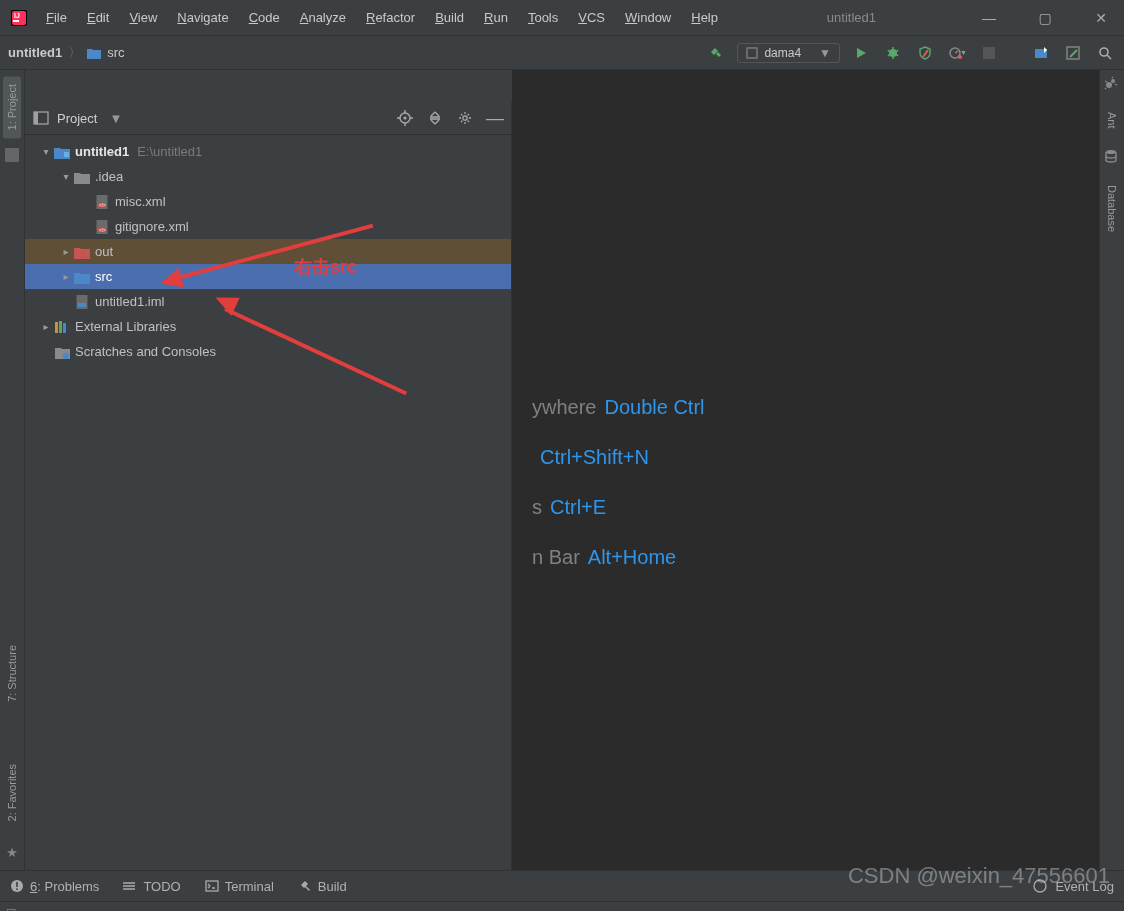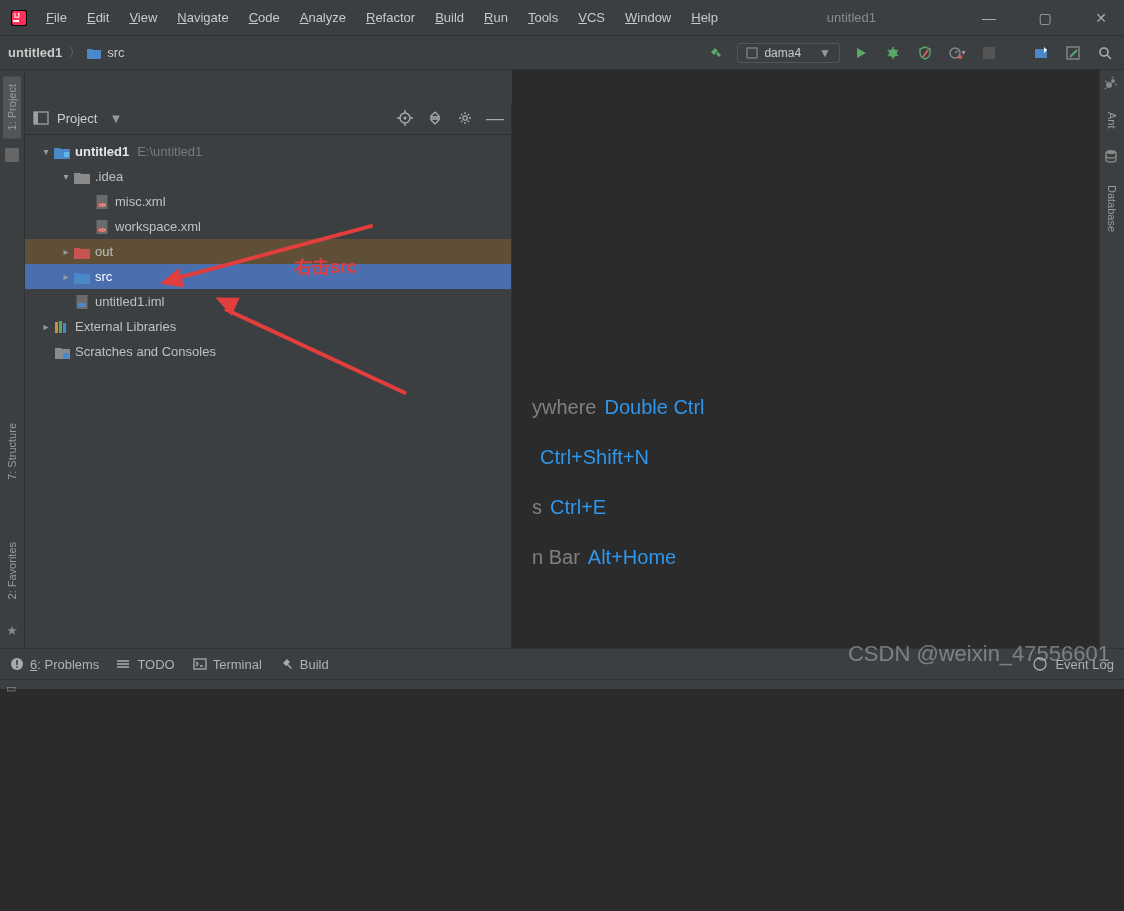--- a/index.html
+++ b/index.html
@@ -11,21 +11,21 @@
     --text:#bbbbbb;
     --text-dim:#808080;
     --text-light:#c9c9c9;
     --accent:#4a88c7;
     --blue:#2f96ed;
     --row-sel:#4b6eaf;
     --row-hover:#5f4f36;
     --annot:#e33e3e;
   }
   html,body{margin:0;padding:0;height:100%;overflow:hidden;font-family:Segoe UI,Arial,sans-serif;font-size:13px;color:var(--text);background:#2b2b2b;}
-  .window{display:flex;flex-direction:column;width:1124px;height:689px;background:var(--bg);position:relative;box-sizing:border-box;}
+  .window{display:flex;flex-direction:column;width:1124px;height:911px;background:var(--bg);position:relative;box-sizing:border-box;}
   
   .menubar{height:35px;display:flex;align-items:center;background:var(--bg-title);border-bottom:1px solid var(--border);padding-left:6px;gap:0;}
   .menubar .logo{width:18px;height:18px;margin:0 8px 0 4px;display:flex;align-items:center;justify-content:center;}
   .menubar .menu-item{padding:4px 10px;color:var(--text-light);cursor:pointer;}
   .menubar .menu-item u{text-decoration:underline;}
   .winctrls{margin-left:auto;display:flex;align-items:center;gap:10px;height:100%;}
   .winctrls .title{color:#8a8a8a;font-size:13px;margin-right:80px;}
   .winctrls .wbtn{width:46px;height:100%;display:flex;align-items:center;justify-content:center;color:#aaa;font-size:14px;}
   
   .navbar{height:33px;display:flex;align-items:center;background:var(--bg);border-bottom:1px solid var(--border);padding:0 8px;}
@@ -266,21 +266,21 @@
           <div class="row">
             <span class="indent" style="width:54px"></span>
             <span class="arrow"></span>
             <span class="node-icon">
               <svg width="14" height="14" viewBox="0 0 14 14">
                 <rect width="11" height="14" x="1.5" fill="#6b6b6b"></rect>
                 <rect x="3" y="8" width="8" height="4" fill="#c75450"></rect>
                 <text x="4" y="11.5" fill="#fff" font-size="4.5">&lt;/&gt;</text>
               </svg>
             </span>
-            <span class="label">workspace.xml</span>
+            <span class="label">gitignore.xml</span>
           </div>
           <div class="row hov">
             <span class="indent" style="width:34px"></span>
             <span class="arrow">▸</span>
             <span class="node-icon">
               <svg width="16" height="14" viewBox="0 0 16 14">
                 <path d="M0 3h6l1 1h9v10H0z" fill="#c75450"></path>
               </svg>
             </span>
             <span class="label">out</span>
@@ -367,21 +367,21 @@
             <ellipse cx="7" cy="3" rx="5" ry="2" fill="#888"></ellipse>
             <path d="M2 3v8c0 1.1 2.2 2 5 2s5-.9 5-2V3" fill="none" stroke="#888" stroke-width="1.4"></path>
             <path d="M2 7c0 1.1 2.2 2 5 2s5-.9 5-2" fill="none" stroke="#888" stroke-width="1.4"></path>
           </svg>
         </span>
       <div class="vlabel">Database</div>
     </div>
   </div>
 
   <div class="statusbar">
-    <div id="sb-items" style="display:flex;gap:18px;align-items:center;">
+    <div id="sb-items" style="display:flex;gap:24px;align-items:center;">
         <div class="sb-item">
           <span>
             <svg width="14" height="14" viewBox="0 0 14 14">
               <circle cx="7" cy="7" r="6" fill="#aaa"></circle>
               <rect x="6.2" y="3" width="1.6" height="5" fill="#3c3f41"></rect>
               <rect x="6.2" y="9.4" width="1.6" height="1.6" fill="#3c3f41"></rect>
             </svg>
           </span>
           <span><u>6</u>: Problems</span>
         </div>

